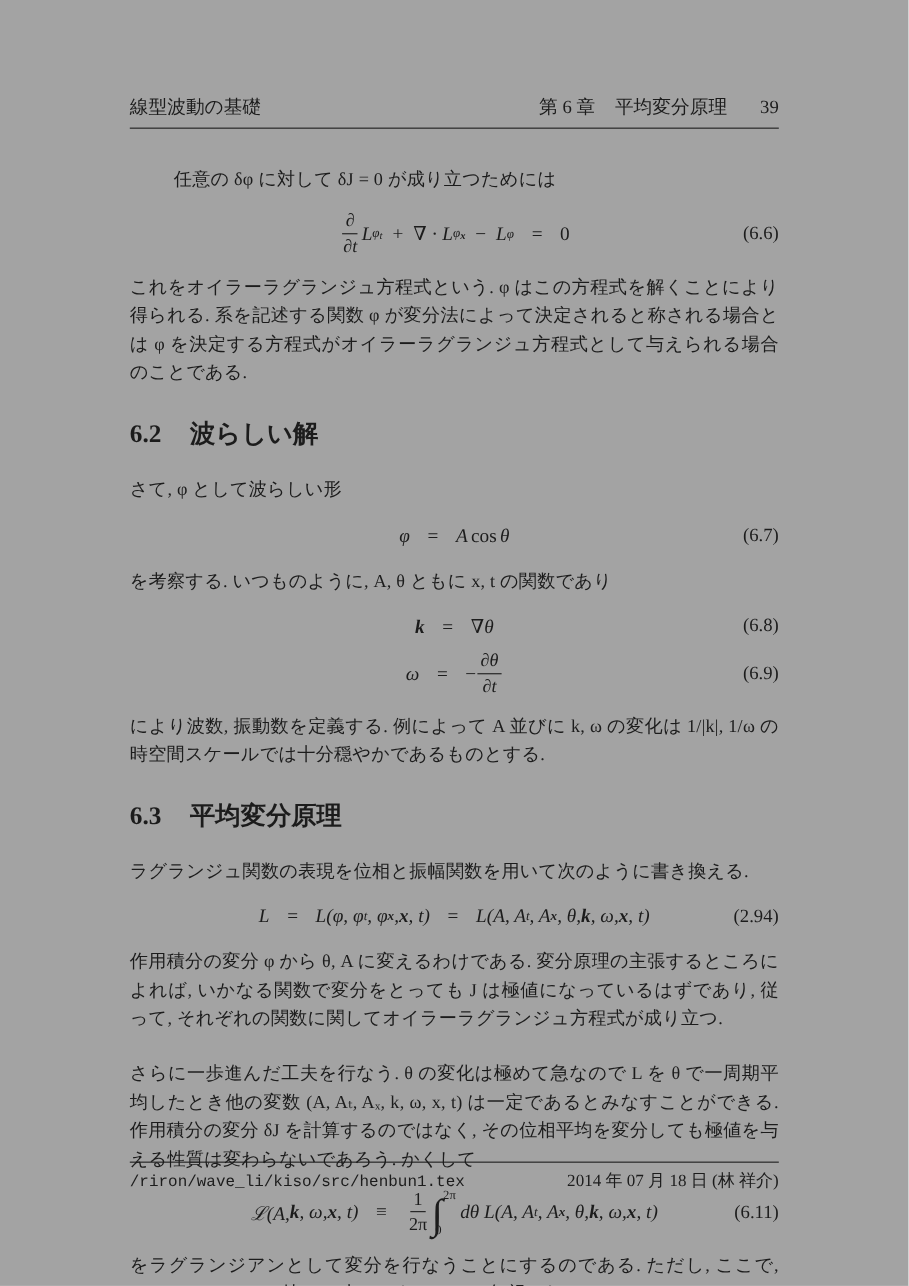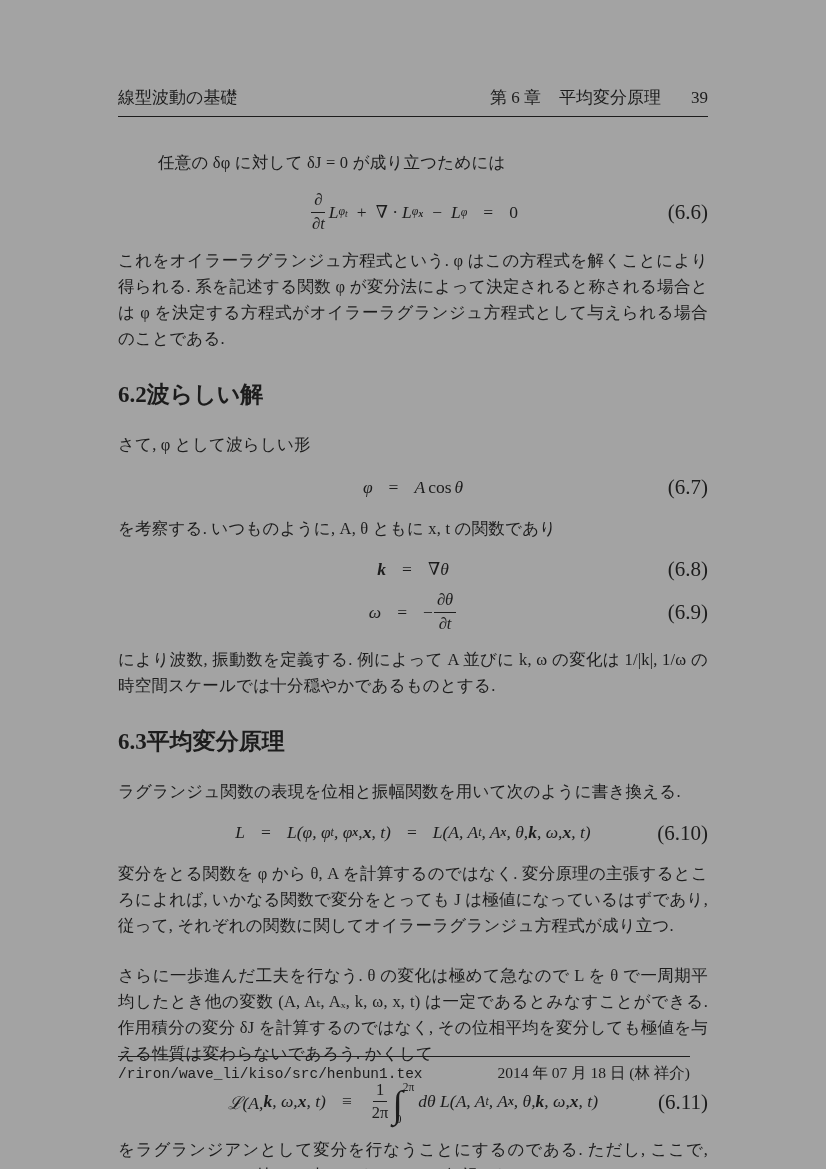--- a/index.html
+++ b/index.html
@@ -21,21 +21,21 @@
     align-items: baseline;
     font-size: 17px;
   }
   .header-right { display: flex; align-items: baseline; }
   .header-chapter { margin-right: 18px; }
   .header-chapter-title { margin-right: 30px; }
   .rule { border: none; border-top: 1.6px solid #1c1c1c; margin: 7px 0 0 0; }
   .footer {
     position: absolute;
     left: 118px;
-    right: 136px;
+    right: 118px;
     top: 1056px;
   }
   .footer-row {
     display: flex;
     justify-content: space-between;
     align-items: baseline;
     margin-top: 6px;
     font-size: 15.5px;
   }
   .footer-path { font-family: "Liberation Mono", "DejaVu Sans Mono", monospace; font-size: 14.5px; }
@@ -49,39 +49,39 @@
   }
   .mt-first { margin-top: 33px; margin-left: 40px; }
   .sec-heading {
     display: flex;
     align-items: baseline;
     font-weight: bold;
     font-size: 23px;
     line-height: 34px;
     margin: 26px 0 0 0;
   }
-  .sec-num { }
+  .sec-num { margin-right: 26px; }
   
   .eq {
     position: relative;
     display: flex;
     justify-content: center;
     align-items: center;
     font-size: 17.5px;
     min-height: 30px;
   }
   .eq-m14 { margin: 14px 0; }
   .eq-m13 { margin: 13px 0; }
   .eq-num {
     position: absolute;
     right: 0;
     top: 50%;
     transform: translateY(-50%);
     font-style: normal;
-    font-size: 21px;
+    font-size: 17px;
   }
   .mi { font-style: italic; }
   .mb { font-style: italic; font-weight: bold; }
   .mo { font-style: normal; }
   .rel { margin: 0 16px; font-style: normal; }
   .op  { margin: 0 9px;  font-style: normal; }
   .sub { font-size: 68%; vertical-align: -0.35em; font-style: italic; }
   .ss  { font-size: 80%; vertical-align: -0.25em; }
   .frac {
     display: inline-flex;
@@ -207,24 +207,24 @@
     <span class="rel">=</span>
     <span class="mi">L(A, A</span>
       <span class="sub">t</span>
       <span class="mi">, A</span>
       <span class="sub mb">x</span>
       <span class="mi">, θ, </span>
       <span class="mb">k</span>
       <span class="mi">, ω, </span>
       <span class="mb">x</span>
       <span class="mi">, t)</span>
-    <span class="eq-num">(6.10)</span>
-  </div>
-
-  <p class="para">変分をとる関数を φ から θ, A を計算するのではなく. 変分原理の主張するところによれば, いかなる関数で変分をとっても J は極値になっているはずであり, 従って, それぞれの関数に関してオイラーラグランジュ方程式が成り立つ.</p>
+    <span class="eq-num">(2.94)</span>
+  </div>
+
+  <p class="para">作用積分の変分 φ から θ, A に変えるわけである. 変分原理の主張するところによれば, いかなる関数で変分をとっても J は極値になっているはずであり, 従って, それぞれの関数に関してオイラーラグランジュ方程式が成り立つ.</p>
 
   <p class="para" style="margin-top:24px;">さらに一歩進んだ工夫を行なう. θ の変化は極めて急なので L を θ で一周期平均したとき他の変数 (A, Aₜ, Aₓ, k, ω, x, t) は一定であるとみなすことができる. 作用積分の変分 δJ を計算するのではなく, その位相平均を変分しても極値を与える性質は変わらないであろう. かくして</p>
 
   <div class="eq eq-m13">
     <span class="mi">ℒ(A, </span>
       <span class="mb">k</span>
       <span class="mi">, ω, </span>
       <span class="mb">x</span>
       <span class="mi">, t)</span>
     <span class="rel">≡</span>

